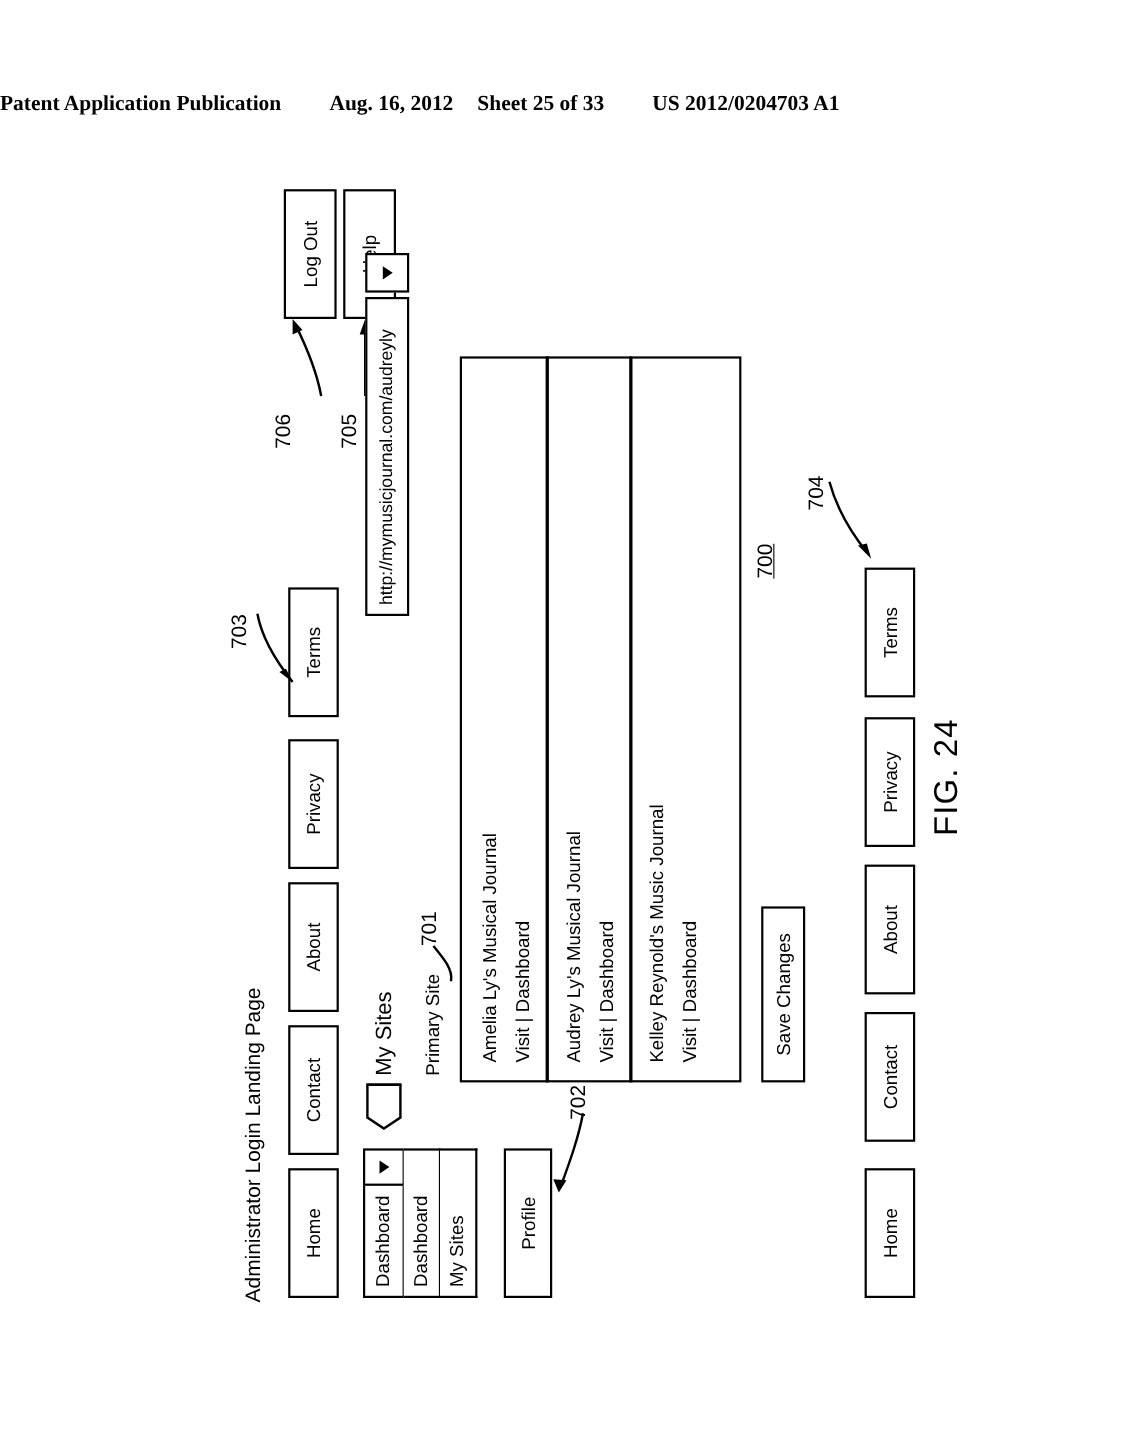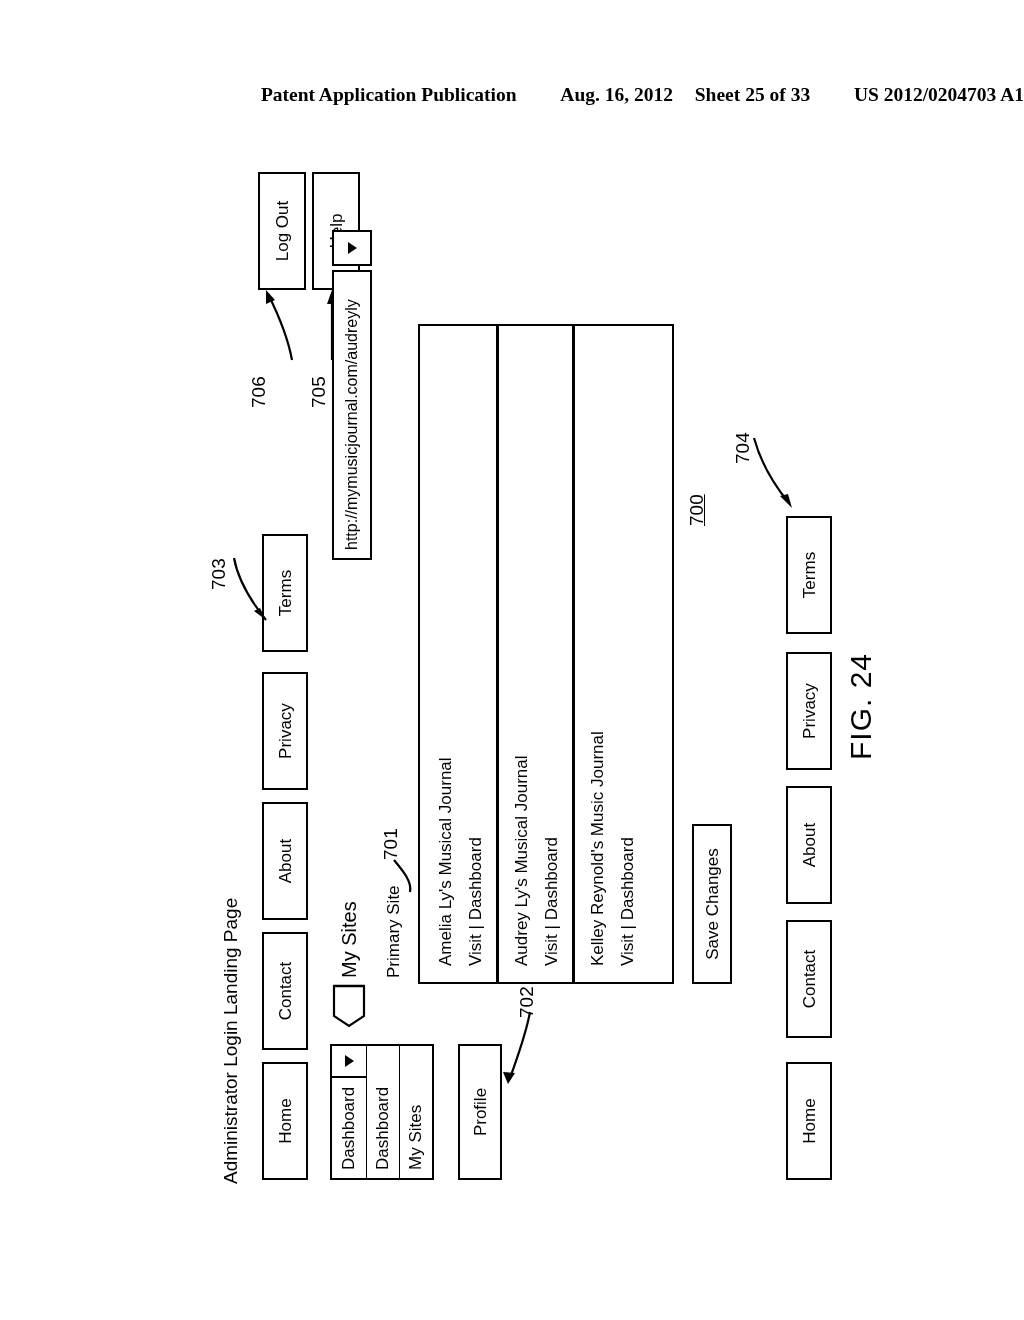--- a/index.html
+++ b/index.html
@@ -15,21 +15,21 @@
     color: #000000;
     overflow: hidden;
   }
 
   
   #pub-header {
     position: absolute;
     top: 84px;
     left: 0;
     width: 1024px;
-    text-align: right;
+    text-align: left;
     font-family: "Liberation Serif", serif;
     font-weight: bold;
     font-size: 19.5px;
     letter-spacing: 0px;
     white-space: nowrap;
   }
   #pub-header span { display: inline-block; }
   .hdr-gap-a { width: 34px; }
   .hdr-gap-b { width: 12px; }
   .hdr-gap-c { width: 34px; }

